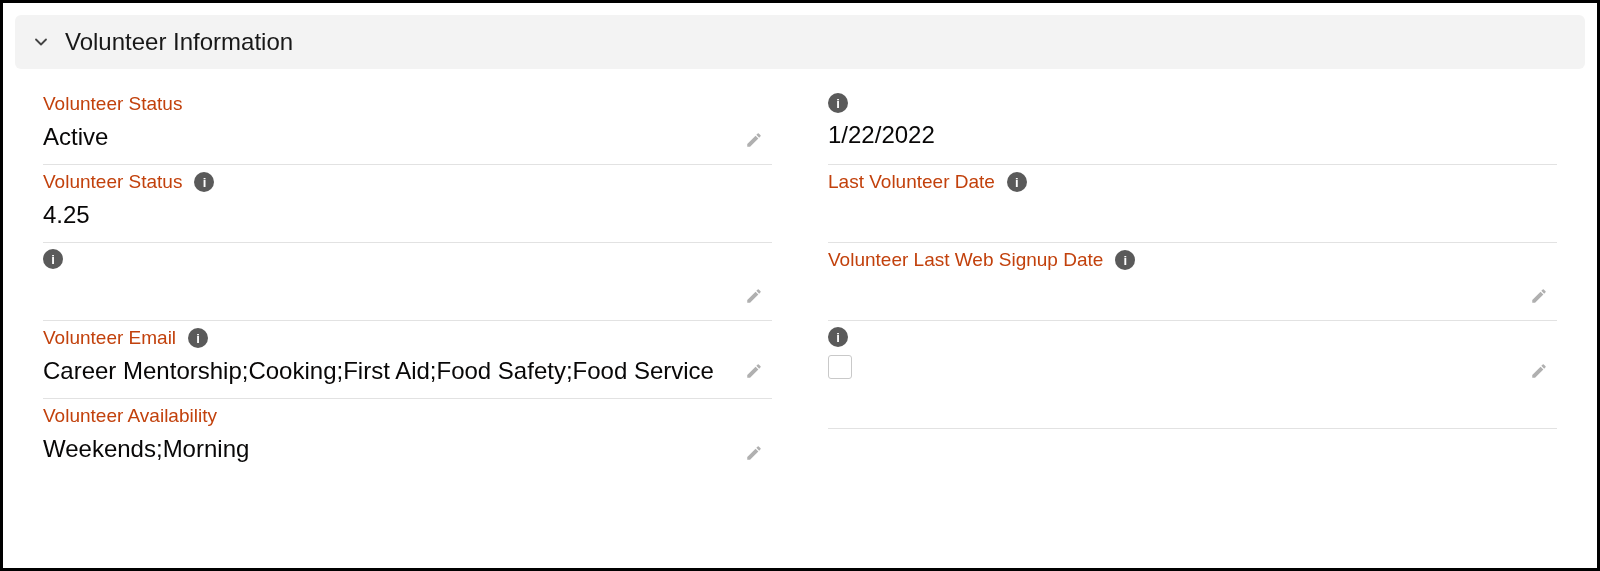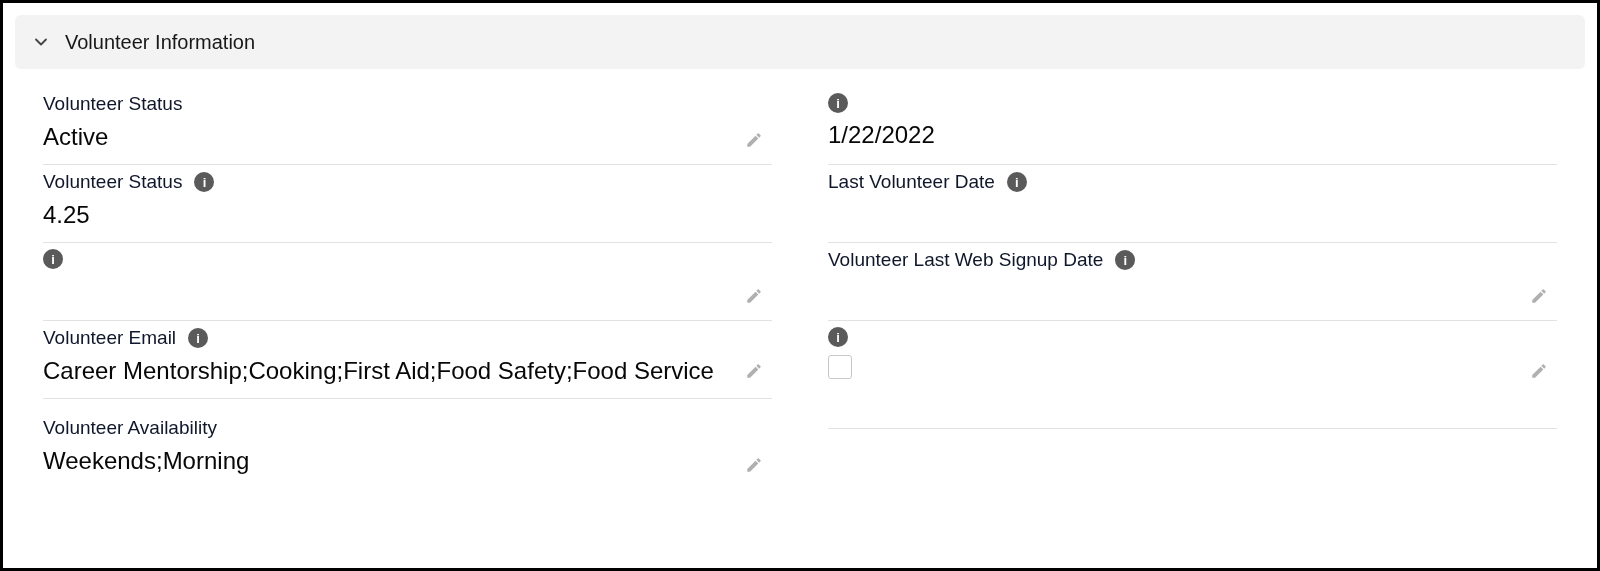--- a/index.html
+++ b/index.html
@@ -26,21 +26,21 @@
     .section-header .chev {
       width: 36px;
       height: 36px;
       display: flex;
       align-items: center;
       justify-content: center;
       color: #444;
       cursor: pointer;
     }
     .section-header h2 {
-      font-size: 20px;
+      font-size: 24px;
       font-weight: 400;
       margin-left: 6px;
       color: #181818;
     }
     .grid {
       display: grid;
       grid-template-columns: 1fr 1fr;
       column-gap: 56px;
       padding: 18px 28px 0 28px;
     }
@@ -51,21 +51,21 @@
       min-height: 78px;
     }
     .field .label-row {
       display: flex;
       align-items: center;
       gap: 12px;
       margin-bottom: 6px;
     }
     .field .label {
       font-size: 19px;
-      color: #0f172a;
+      color: #c2410c;
     }
     .field .val {
       font-size: 24px;
       color: #080707;
       line-height: 1.35;
       padding-right: 48px;
       word-wrap: break-word;
       min-height: 30px;
     }
     .info-badge {
@@ -162,21 +162,21 @@
           <span class="info-badge">i</span>
         </div>
         <div class="val">Career Mentorship;Cooking;First Aid;Food Safety;Food Service</div>
         <button class="edit-btn" style="bottom:auto; top:36px;">
           <svg width="18" height="18" viewBox="0 0 24 24" fill="currentColor">
               <path d="M3 17.25V21h3.75L17.81 9.94l-3.75-3.75L3 17.25zM20.71 7.04a1 1 0 0 0 0-1.41l-2.34-2.34a1 1 0 0 0-1.41 0l-1.83 1.83 3.75 3.75 1.83-1.83z"></path>
             </svg>
         </button>
       </div>
 
-      <div class="field" style="border-bottom:none;margin-top:12px;">
+      <div class="field" style="border-bottom:none;">
         <div class="label-row">
           <span class="label">Volunteer Availability</span>
         </div>
         <div class="val">Weekends;Morning</div>
         <button class="edit-btn">
           <svg width="18" height="18" viewBox="0 0 24 24" fill="currentColor">
               <path d="M3 17.25V21h3.75L17.81 9.94l-3.75-3.75L3 17.25zM20.71 7.04a1 1 0 0 0 0-1.41l-2.34-2.34a1 1 0 0 0-1.41 0l-1.83 1.83 3.75 3.75 1.83-1.83z"></path>
             </svg>
         </button>
       </div>

